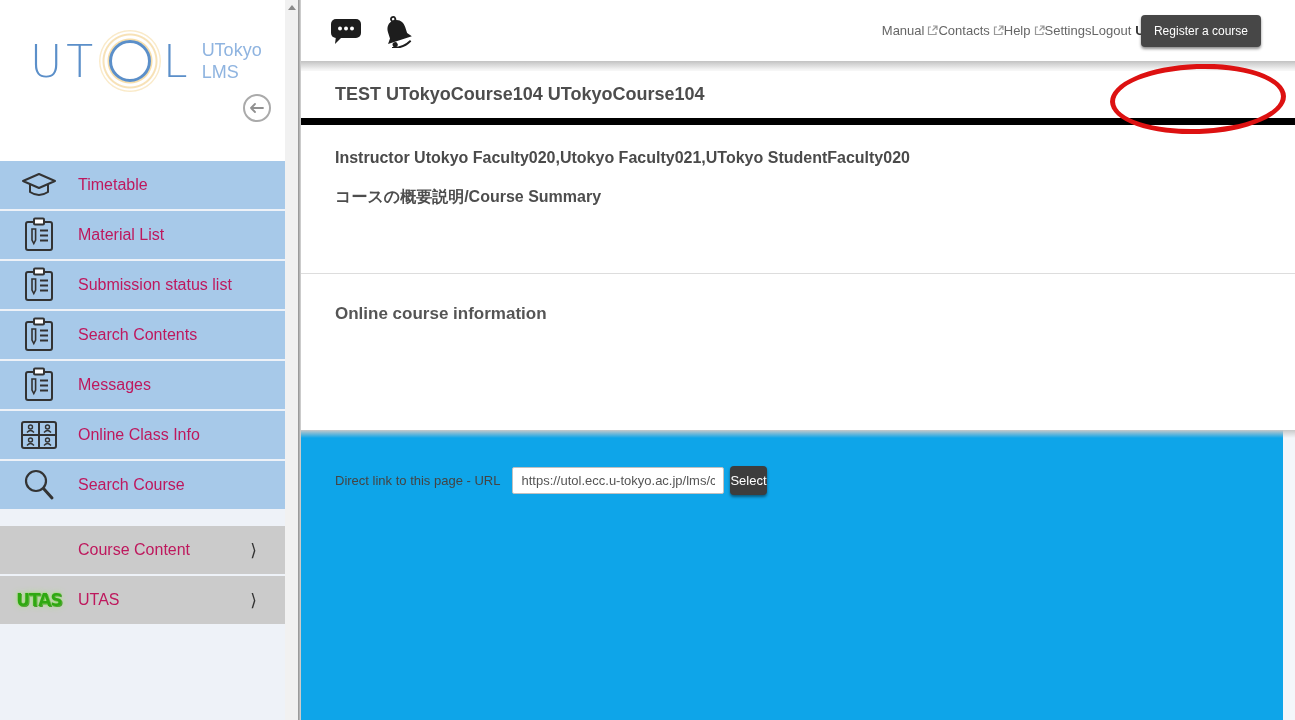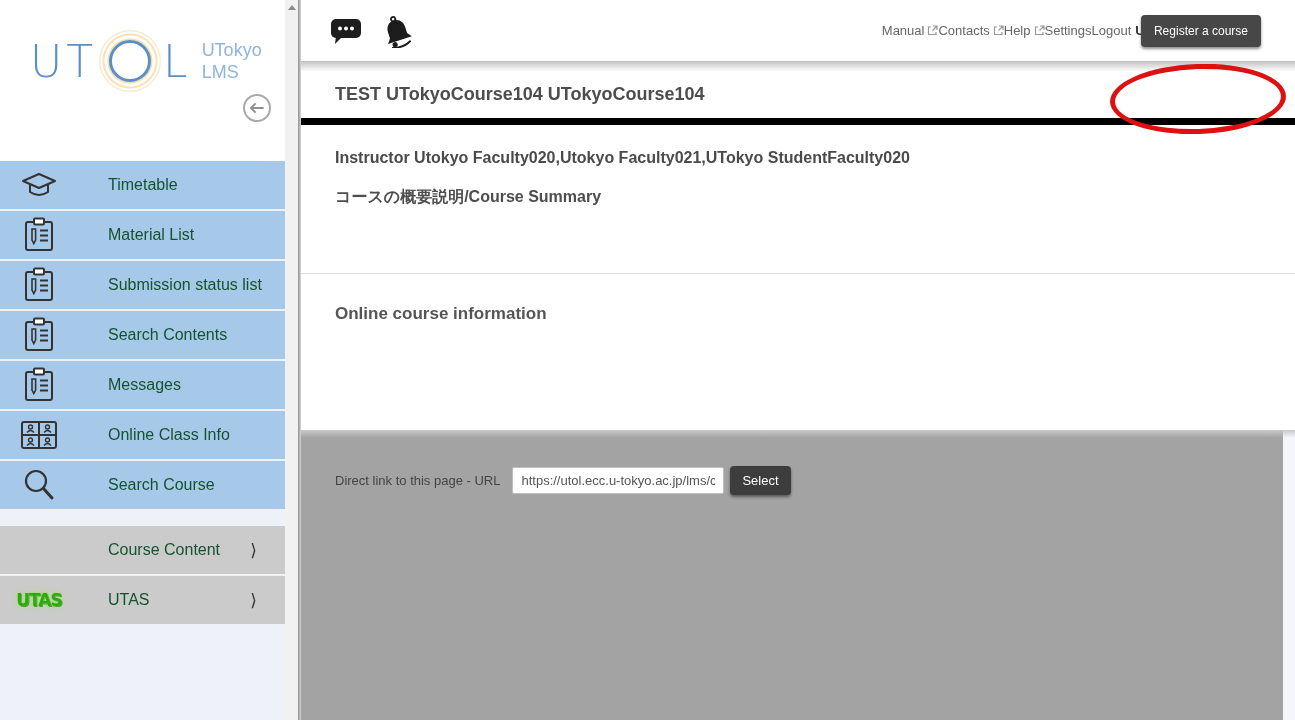--- a/index.html
+++ b/index.html
@@ -24,21 +24,21 @@
   .logo-o-circle { width:42px; height:42px; border:3px solid #5b8fc9; border-radius:50%; }
   .logo-tagline { margin-left:10px; color:#8fb4e0; font-size:18px; font-weight:300; line-height:1.25; }
   .collapse-row { display:flex; justify-content:flex-end; padding-right:14px; margin-top:2px; }
   .collapse-btn { width:28px; height:28px; border:2px solid #aaa; border-radius:50%; background:#fff; display:flex; align-items:center; justify-content:center; cursor:pointer; }
 
   .menu { position:absolute; top:161px; left:0; width:285px; }
   .menu-item { height:48px; margin-bottom:2px; background:#a7c9e9; display:flex; align-items:center; cursor:pointer; }
   .menu-item.gray { background:#cbcbcb; }
   .menu-gap { height:15px; }
   .mi-icon { width:78px; display:flex; justify-content:center; align-items:center; flex:0 0 78px; }
-  .mi-label { font-size:16px; color:#14532d; flex:1;margin-left:30px; }
+  .mi-label { font-size:16px; color:#be185d; flex:1; }
   .mi-chevron { font-size:17px; color:#333; margin-right:28px; font-family:"DejaVu Sans", sans-serif; }
   .utas-logo { font-weight:800; font-size:17px; letter-spacing:-1px; color:#2fa812;
     text-shadow:0 0 6px #aae57d, 0 0 2px #7bd24a, 1px 1px 0 #1c7a0a; font-family:"DejaVu Sans", sans-serif; }
 
   
   .side-scroll { position:absolute; left:285px; top:0; width:13px; height:720px; background:#f1f1f1; }
   .scroll-up-arrow { position:absolute; top:5px; left:3px; width:0; height:0;
     border-left:4px solid transparent; border-right:4px solid transparent; border-bottom:5px solid #8a8a8a; }
   .main-edge { position:absolute; left:298px; top:0; width:3px; height:720px;
     background:linear-gradient(to right,#8f8f8f,#d7d7d7); }
@@ -65,28 +65,28 @@
   .card-body { padding:22px 34px 0 34px; }
   .info-line { font-size:16px; font-weight:bold; color:#4a4a4a; }
   .line-instructor { margin-top:2px; }
   .line-term { margin-top:14px; }
   .line-summary { margin-top:20px; color:#4d4d4d; }
   .section-divider { border-top:1px solid #ddd; margin-top:65px; }
   .online-heading { font-size:17px; font-weight:bold; color:#555; margin:30px 0 0 34px; }
   .card-shadow { position:absolute; top:430px; left:0; right:0; height:8px;
     background:linear-gradient(#c9c9c9, rgba(201,201,201,0)); z-index:3; }
 
-  .main-lower { position:absolute; top:430px; left:0; right:0; bottom:0; background:#a3a3a3; }
+  .main-lower { position:absolute; top:430px; left:0; right:0; bottom:0; background:#0ea5e9; }
   .page-scroll-strip { position:absolute; right:0; top:0; width:12px; height:100%; background:#f4f6fa; }
   .direct-link-row { display:flex; align-items:center; margin:36px 0 0 34px; }
   .dl-label { font-size:13px; color:#444; }
   .dl-input { margin-left:12px; width:212px; height:27px; border:1px solid #c0c0c0; border-radius:2px;
     font-size:13px; color:#555; padding:0 8px; font-family:"Liberation Sans", sans-serif; background:#fff; }
   .select-btn { margin-left:6px; background:#3d3d3d; color:#fff; border:none; font-size:13px;
-    padding:7px 12px; border-radius:4px; cursor:pointer; box-shadow:0 2px 3px rgba(0,0,0,.45);
+    padding:7px 0; border-radius:4px; cursor:pointer; box-shadow:0 2px 3px rgba(0,0,0,.45);
     font-family:"Liberation Sans", sans-serif; }
 
   svg { display:block; }
 </style>
 </head>
 <body>
 
 <div class="stage">
 
   <div class="sidebar">

